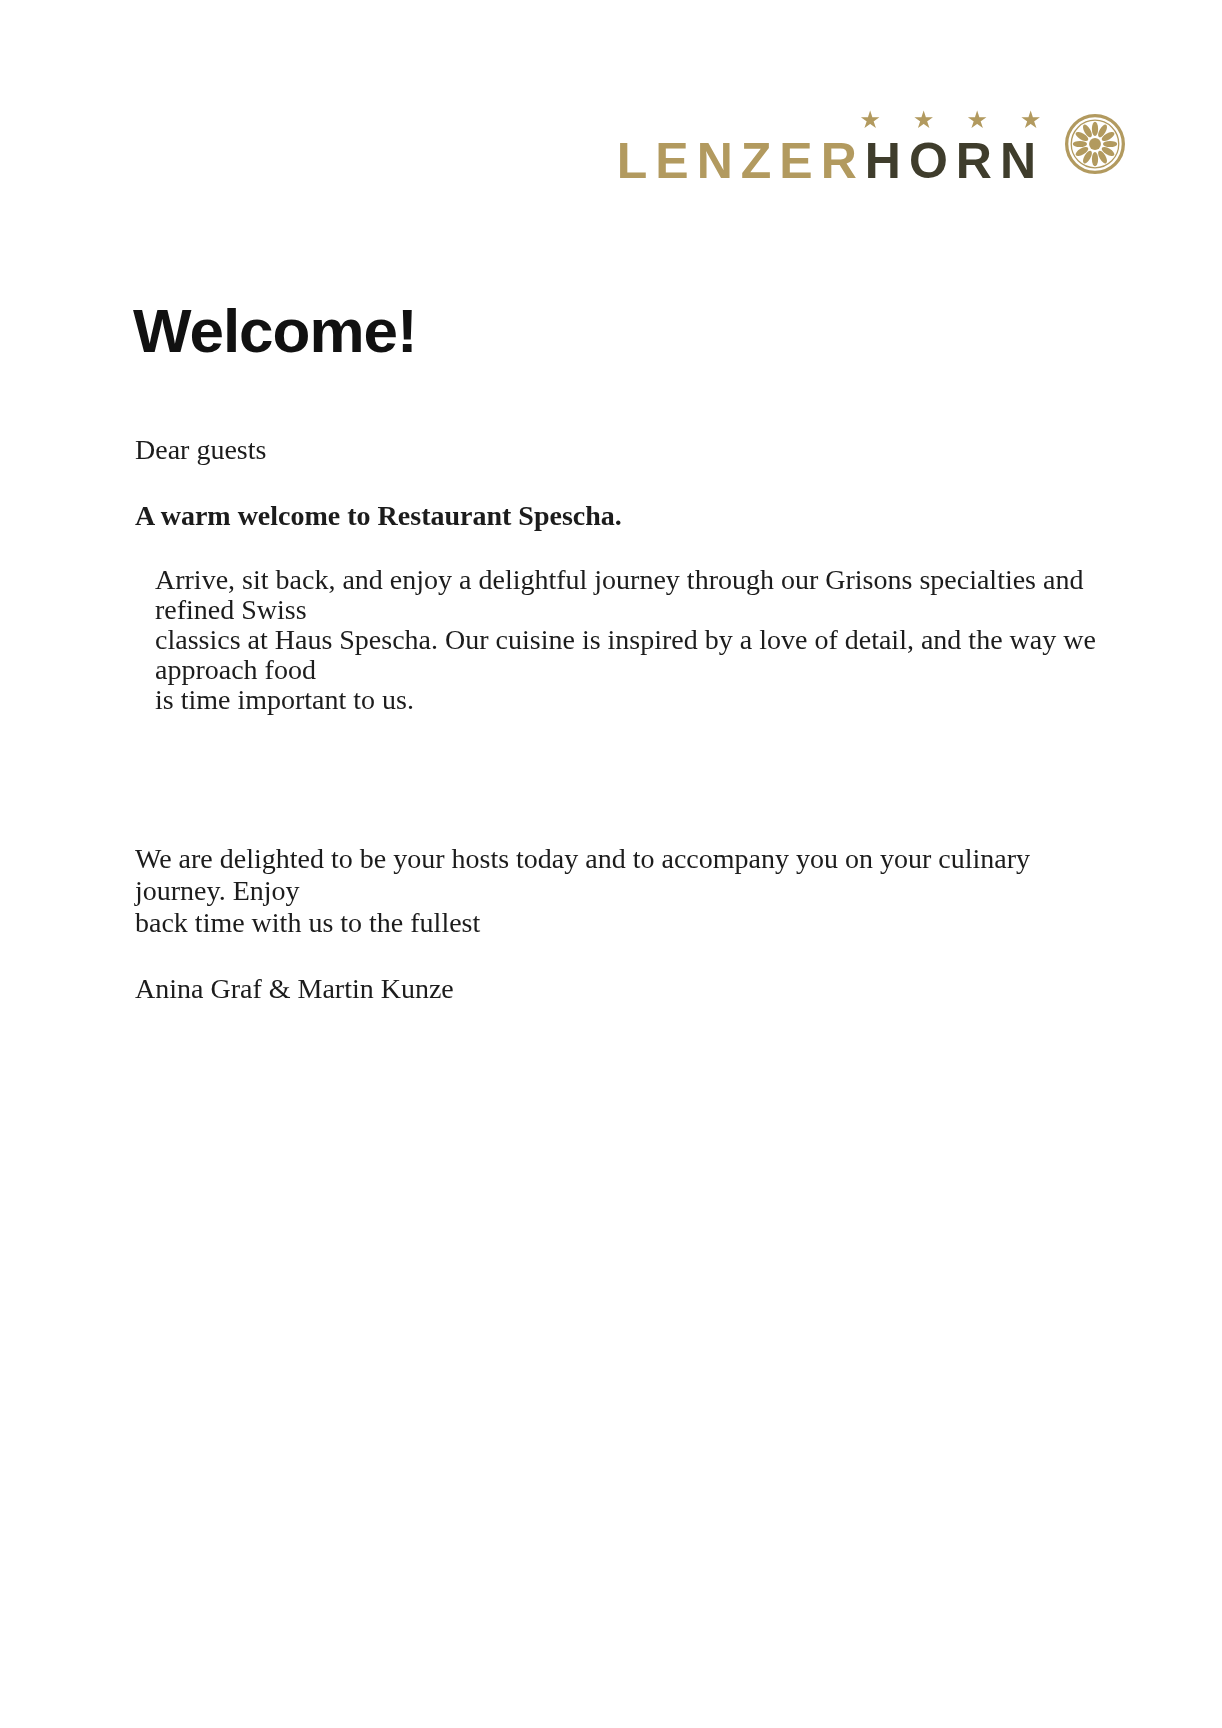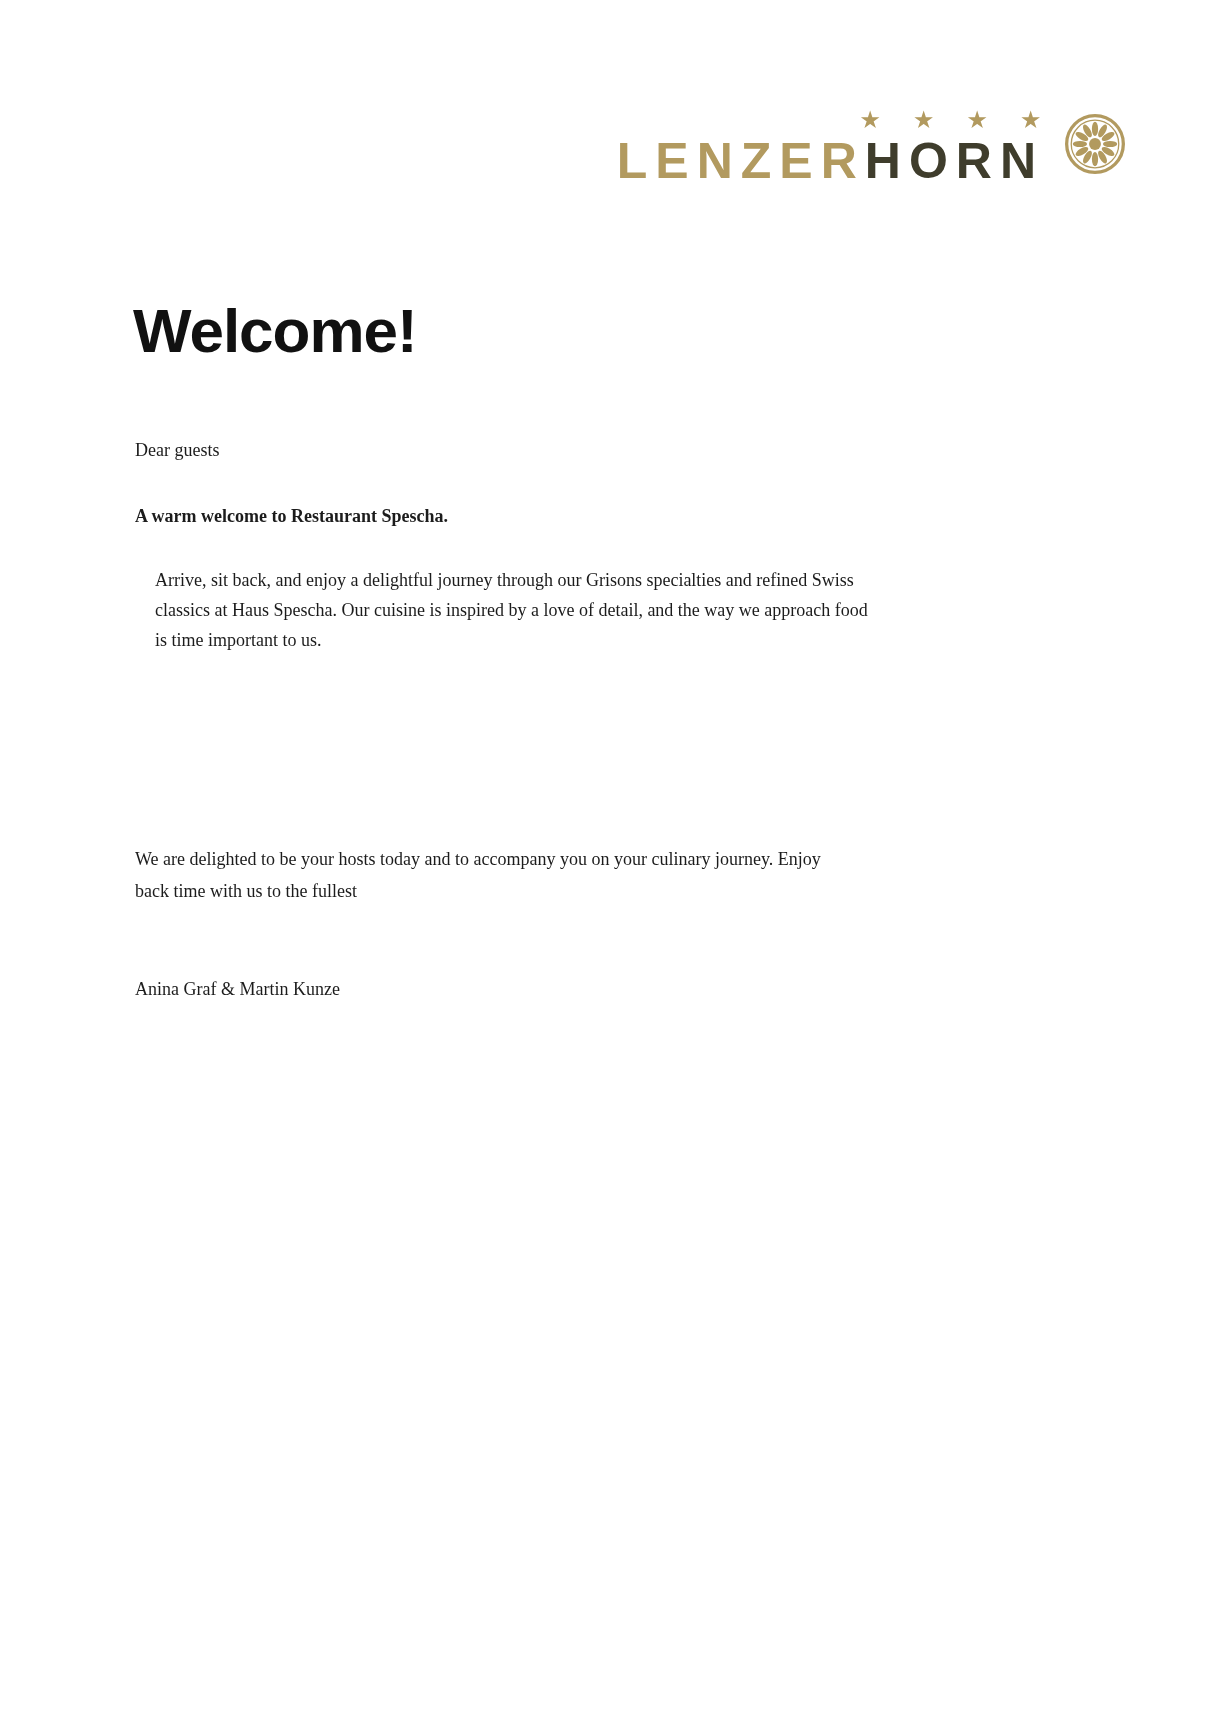--- a/index.html
+++ b/index.html
@@ -66,21 +66,21 @@
     line-height: 70px;
     letter-spacing: -1px;
     color: #111111;
     text-align: center;
   }
   .body-text {
     position: absolute;
     left: 135px;
     width: 990px;
     margin: 0;
-    font-size: 18px;
+    font-size: 28px;
     line-height: 30px;
     color: #1c1c1c;
   }
   .salutation        { top: 435px; }
   .intro-paragraph   { top: 501px; font-weight: bold; }
   .body-paragraph    { top: 565px; margin-left: 20px; }
   .closing-paragraph { top: 843px; line-height: 32px; }
   .signature         { top: 973px; line-height: 32px; }
 </style>
 </head>

